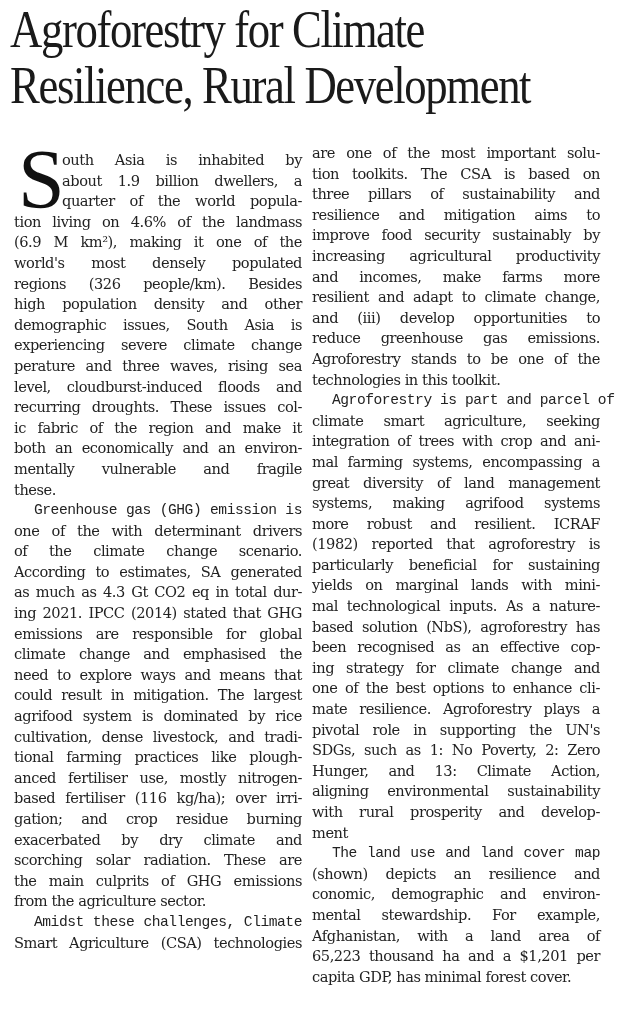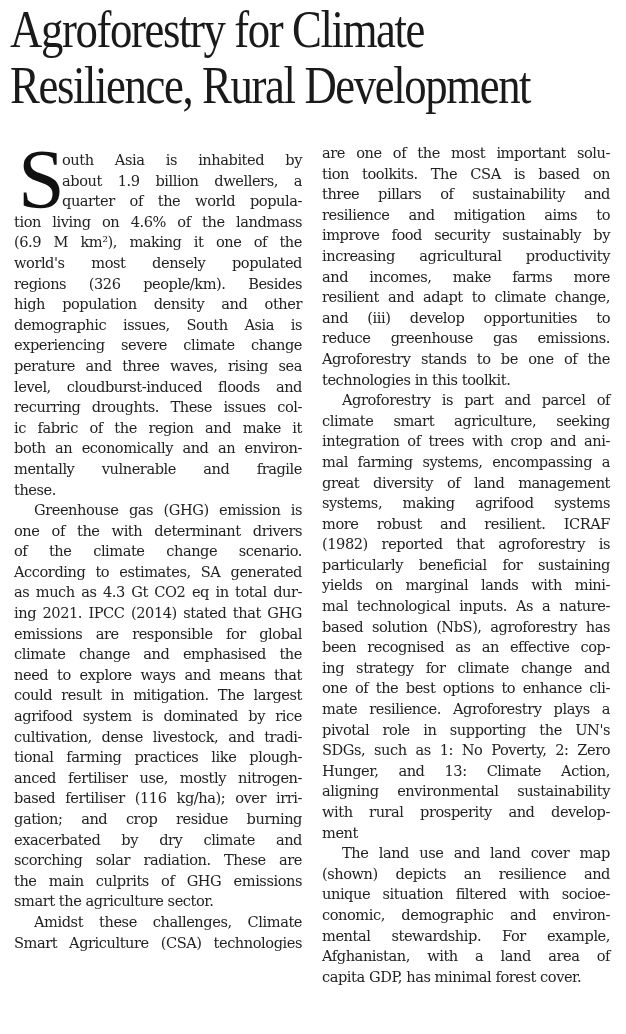--- a/index.html
+++ b/index.html
@@ -12,24 +12,24 @@
       white-space: nowrap; color: #1a1a1a; font-weight: normal; margin: 0;
     }
     .headline span { display: block; }
     .col {
       position: absolute; top: 150px; width: 288px;
       font-family: "DejaVu Serif", "Liberation Serif", serif;
       font-size: 14.6px; line-height: 20.6px; letter-spacing: -0.45px;
       color: #222; word-spacing: 0px;
     }
     .col.left { left: 14px; }
-    .col.right { left: 322px; top: 143px; }
+    .col.right { left: 312px; top: 143px; }
     .line { display: block; white-space: nowrap; text-align: justify; text-align-last: justify; height: 20.6px; overflow: visible; }
     .line.last { text-align-last: left; }
-    .indent { padding-left: 20px; }
+    .indent { padding-left: 20px; font-family: Liberation Mono, monospace; }
     .dropcap-wrap { position: relative; }
     .dropcap {
       position: absolute; left: 4px; top: -6px;
       font-family: "Liberation Serif", "DejaVu Serif", serif;
       font-size: 84px; line-height: 72px; color: #111;
     }
     .dc-line { padding-left: 48px; }
   </style>
 </head>
 <body>
@@ -72,21 +72,21 @@
   <span class="line">could result in mitigation. The largest</span>
   <span class="line">agrifood system is dominated by rice</span>
   <span class="line">cultivation, dense livestock, and tradi-</span>
   <span class="line">tional farming practices like plough-</span>
   <span class="line">anced fertiliser use, mostly nitrogen-</span>
   <span class="line">based fertiliser (116 kg/ha); over irri-</span>
   <span class="line">gation; and crop residue burning</span>
   <span class="line">exacerbated by dry climate and</span>
   <span class="line">scorching solar radiation. These are</span>
   <span class="line">the main culprits of GHG emissions</span>
-  <span class="line last">smart the agriculture sector.</span>
+  <span class="line last">from the agriculture sector.</span>
   <span class="line indent">Amidst these challenges, Climate</span>
   <span class="line">Smart Agriculture (CSA) technologies</span>
 </div>
 
 <div class="col right">
   <span class="line">are one of the most important solu-</span>
   <span class="line">tion toolkits. The CSA is based on</span>
   <span class="line">three pillars of sustainability and</span>
   <span class="line">resilience and mitigation aims to</span>
   <span class="line">improve food security sustainably by</span>
@@ -114,18 +114,18 @@
   <span class="line">one of the best options to enhance cli-</span>
   <span class="line">mate resilience. Agroforestry plays a</span>
   <span class="line">pivotal role in supporting the UN's</span>
   <span class="line">SDGs, such as 1: No Poverty, 2: Zero</span>
   <span class="line">Hunger, and 13: Climate Action,</span>
   <span class="line">aligning environmental sustainability</span>
   <span class="line">with rural prosperity and develop-</span>
   <span class="line last">ment</span>
   <span class="line indent">The land use and land cover map</span>
   <span class="line">(shown) depicts an resilience and</span>
-  <span class="line">unique situation filtered with socioe-</span>
   <span class="line">conomic, demographic and environ-</span>
   <span class="line">mental stewardship. For example,</span>
   <span class="line">Afghanistan, with a land area of</span>
+  <span class="line">65,223 thousand ha and a $1,201 per</span>
   <span class="line last">capita GDP, has minimal forest cover.</span>
 </div>
 
 </body></html>

